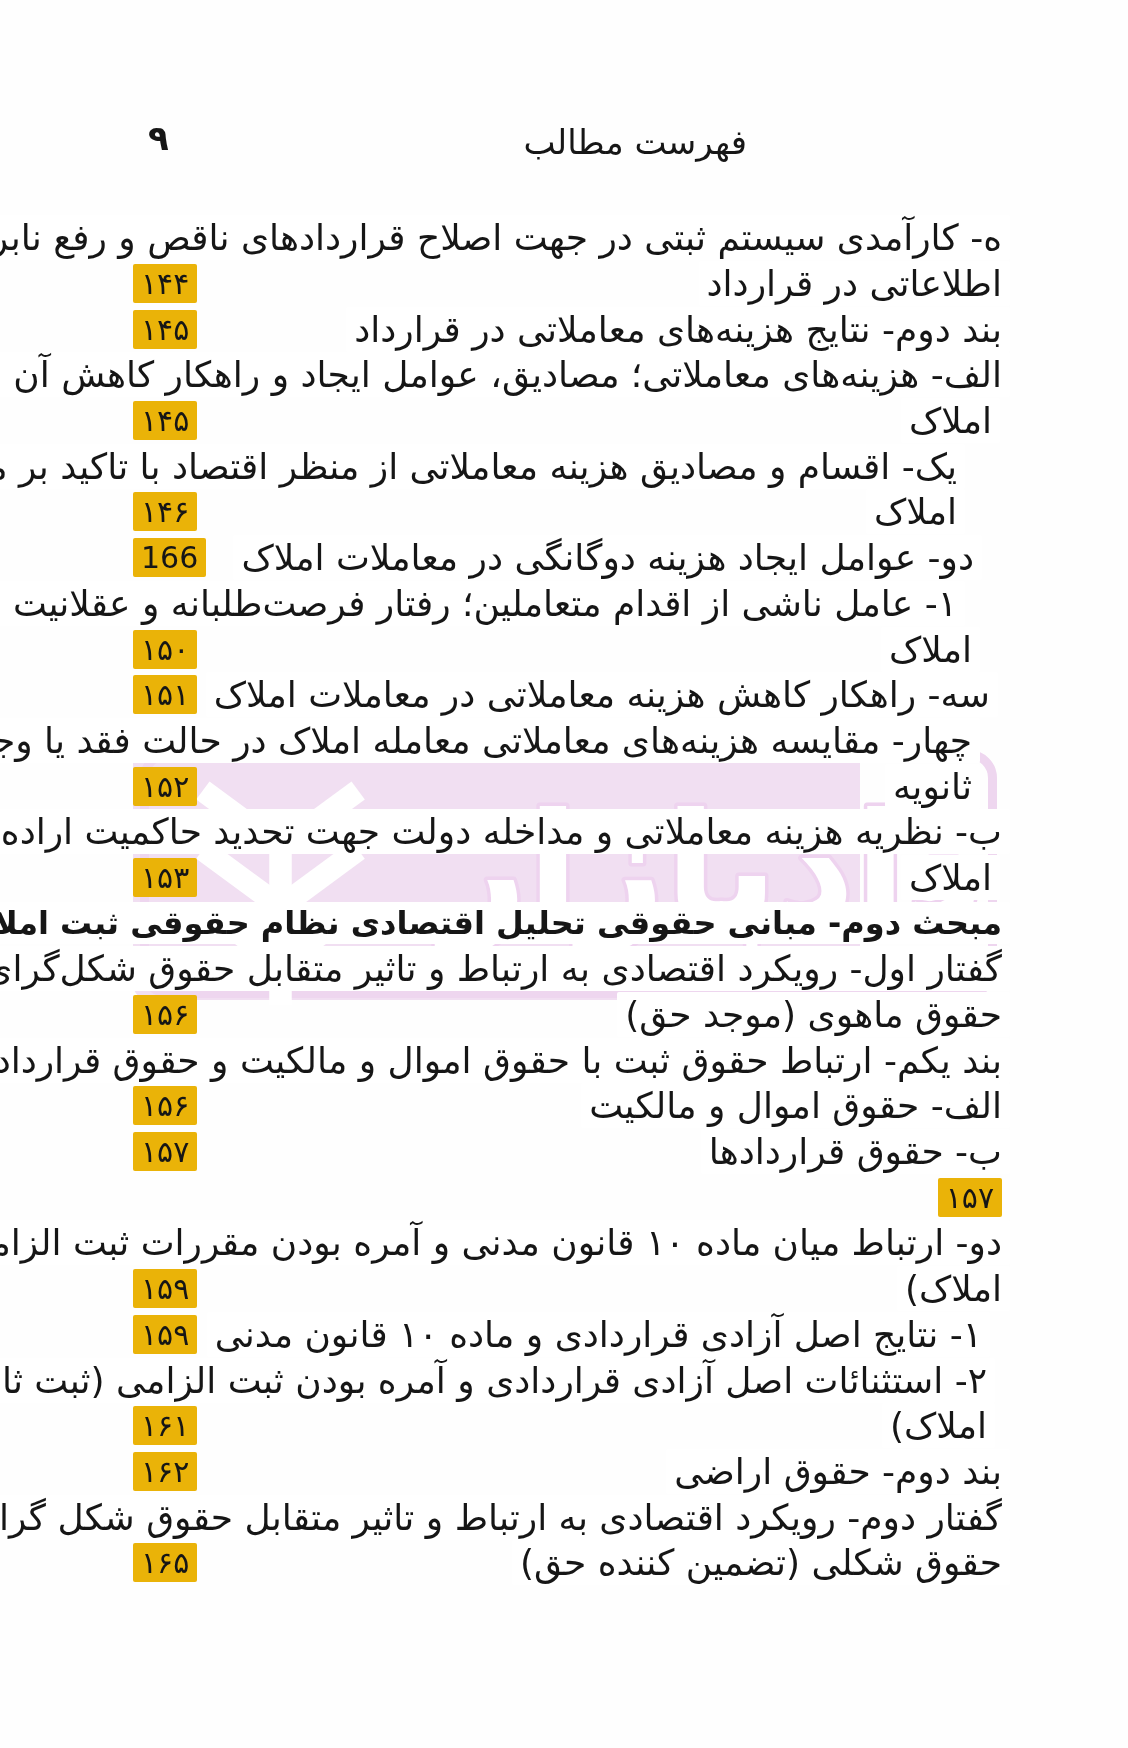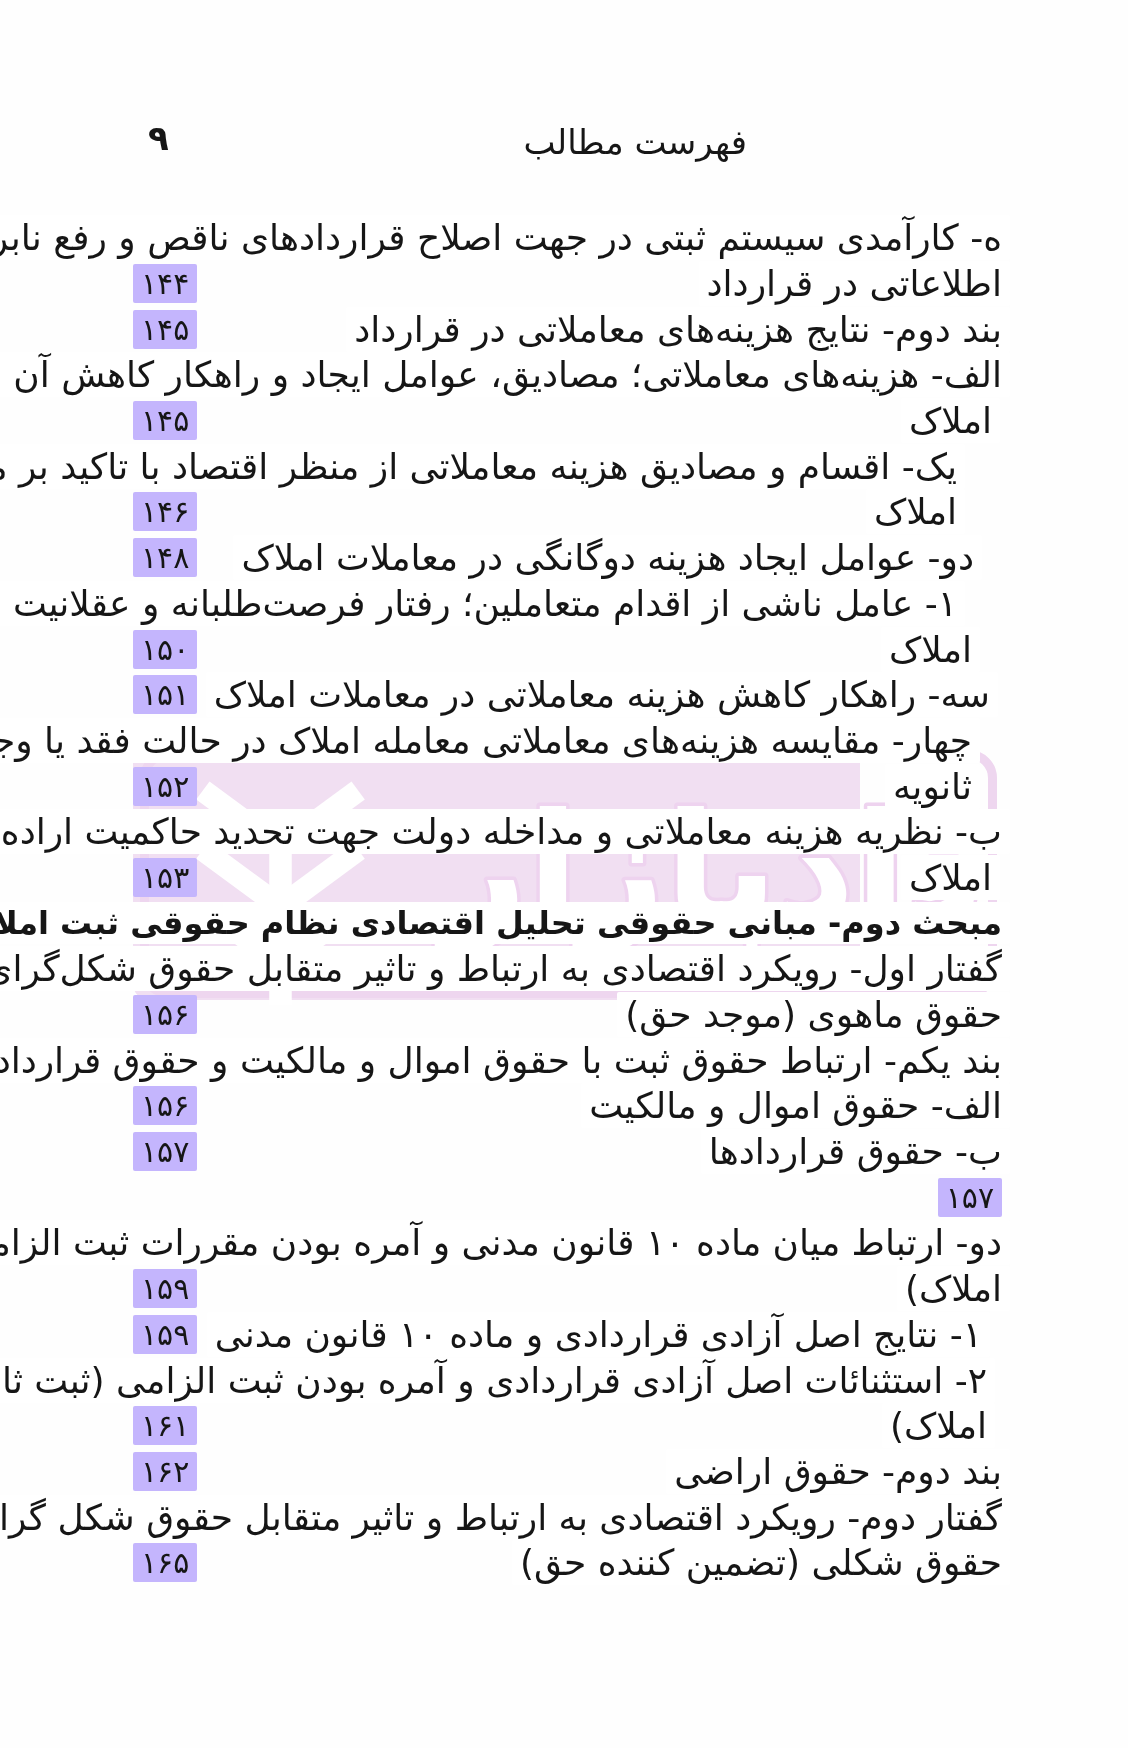--- a/index.html
+++ b/index.html
@@ -48,21 +48,21 @@
     direction:rtl;
   }
   .row{
     height:45.7px;display:flex;justify-content:space-between;align-items:center;
     white-space:nowrap;
   }
   .row .t{
     font-size:36px;background:#ffffff;padding:2px 8px;border-radius:2px;
   }
   .row .n{
-    font-size:30px;background:#c4b5fd;padding:2px 8px;border-radius:2px;
+    font-size:30px;background:#eab308;padding:2px 8px;border-radius:2px;
     margin-right:8px;
   }
   .row.bold .t,.row.bold .n{font-weight:bold;font-size:32px;}
 </style>
 </head>
 <body>
 
 <div class="page">
 
   <div class="wm">
@@ -118,21 +118,21 @@
 
   </div>
 
   <div class="row">
     <span class="t" style="margin-right: 45px;">املاک</span>
     <span class="n">۱۴۶</span>
   </div>
 
   <div class="row">
     <span class="t" style="margin-right: 28px;">دو- عوامل ایجاد هزینه دوگانگی در معاملات املاک</span>
-    <span class="n">۱۴۸</span>
+    <span class="n">166</span>
   </div>
 
   <div class="row">
     <span class="t" style="margin-right: 45px;">۱- عامل ناشی از اقدام متعاملین؛ رفتار فرصت‌طلبانه و عقلانیت محدود</span>
     <span class="n">۱۴۹</span>
   </div>
 
 
   <div class="row">
     <span class="t" style="margin-right: 30px;">املاک</span>

